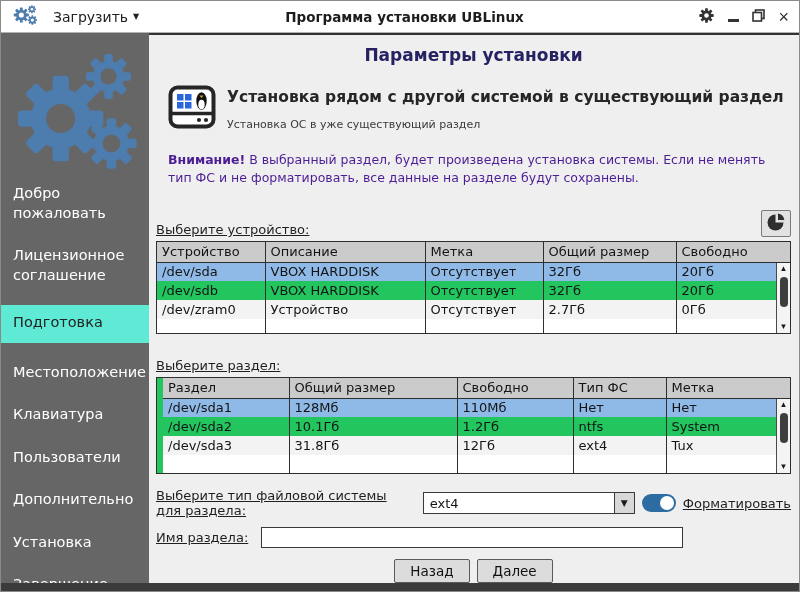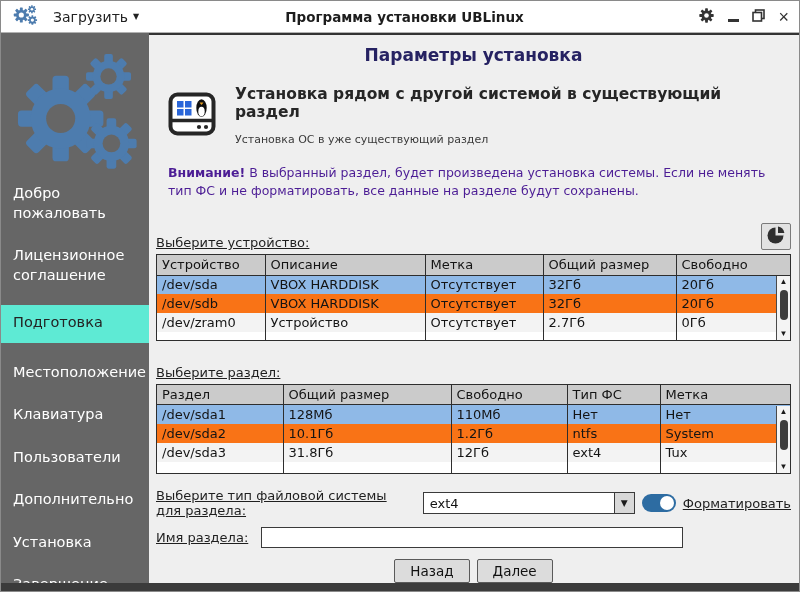--- a/index.html
+++ b/index.html
@@ -25,32 +25,32 @@
   
   .sidebar { flex:0 0 148px; background:#666666; color:#fff; overflow:hidden; }
   .gears-art { display:block; margin:6px 0 0 8px; }
   .nav { list-style:none; margin:2px 0 0; padding:0; }
   .nav li { font-size:14.5px; line-height:19.5px; padding:3px 10px 3px 12px; margin-bottom:17px; cursor:pointer; }
   .nav li.active { background:#5eead4; color:#242424; padding-top:8px; padding-bottom:10px; }
 
   
   .content { flex:1 1 auto; background:#efefef; border-top:2px solid #333; padding:4px 8px 0 7px; display:flex; flex-direction:column; min-width:0; }
   .page-title { text-align:center; font-size:17px; font-weight:bold; color:#262262; margin:6px 0 0; }
-  .section-head { display:flex; align-items:center; gap:19px; margin:20px 0 0 12px; }
+  .section-head { display:flex; align-items:center; gap:11px; margin:20px 0 0 12px; }
   .sh-title { font-size:15.5px; font-weight:bold; color:#262626; }
   .sh-sub { font-size:11px; color:#3a3a3a; margin-top:12px; }
   .warning { margin:18px 0 0 12px; font-size:12.5px; color:#4c1d95; max-width:618px; line-height:1.4; }
   .label-row { display:flex; align-items:flex-end; justify-content:space-between; margin-top:24px; }
   .field-label { font-size:13px; color:#1f1f1f;text-decoration:underline; }
   .pie-btn { width:30px; height:27px; background:#e2e2e2; border:1px solid #7a7a7a; border-radius:2px; display:flex; align-items:center; justify-content:center; cursor:pointer; padding:0; }
 
   
-  .tbl-wrap { margin-top:4px; position:relative; border:1px solid #2e2e2e; background:#f97316; }
+  .tbl-wrap { margin-top:4px; position:relative; border:1px solid #2e2e2e; background:#22c55e; }
   .tbl-wrap.device { height:104px; }
-  .tbl-wrap.partition { height:108px; }
+  .tbl-wrap.partition { height:108px;padding-left:6px; }
   .tbl-wrap table { width:100%; height:100%; border-collapse:collapse; table-layout:fixed; font-size:13px; color:#141414; }
   .tbl-wrap th { background:#cbcbcb; text-align:left; font-weight:normal; font-size:13px; padding:0 5px; height:20px; border-right:1px solid #2e2e2e; border-bottom:1px solid #2e2e2e; overflow:hidden; white-space:nowrap; }
   .tbl-wrap th:last-child { border-right:none; }
   .tbl-wrap td { padding:0 5px; height:19px; border-right:1px solid #2e2e2e; white-space:nowrap; overflow:hidden; }
   .tbl-wrap td:last-child { border-right:none; }
   .tbl-wrap tr.alt td { background:#f3f3f3; }
   .tbl-wrap tr.sel td { background:#8fb9e7; }
   .tbl-wrap tr.filler td { height:auto; background:#fff; }
   .vscroll { position:absolute; top:21px; right:0; bottom:0; width:14px; background:#f4f4f4; border-left:1px solid #4a4a4a; display:flex; flex-direction:column; align-items:center; }
   .vscroll .arr { font-size:8px; line-height:12px; height:12px; color:#1a1a1a; background:none; border:none; padding:0; cursor:pointer; width:100%; }
@@ -162,21 +162,21 @@
         <li>Местоположение</li>
         <li>Клавиатура</li>
         <li>Пользователи</li>
         <li>Дополнительно</li>
         <li>Установка</li>
         <li>Завершение</li>
       </ul>
     </div>
 
     <div class="content">
-      <div class="page-title">Параметры установка</div>
+      <div class="page-title">Параметры установки</div>
 
       <div class="section-head">
         <span>
           <svg width="48" height="44" viewBox="0 0 48 44">
             <rect x="2.5" y="2.5" width="43" height="39" rx="7" fill="#ffffff" stroke="#262626" stroke-width="4"></rect>
             <line x1="4" y1="28.5" x2="44" y2="28.5" stroke="#262626" stroke-width="3.5"></line>
             <rect x="9" y="9" width="6.5" height="6.5" fill="#2a66d9"></rect>
             <rect x="17" y="9" width="6.5" height="6.5" fill="#2a66d9"></rect>
             <rect x="9" y="17" width="6.5" height="6.5" fill="#2a66d9"></rect>
             <rect x="17" y="17" width="6.5" height="6.5" fill="#2a66d9"></rect>

